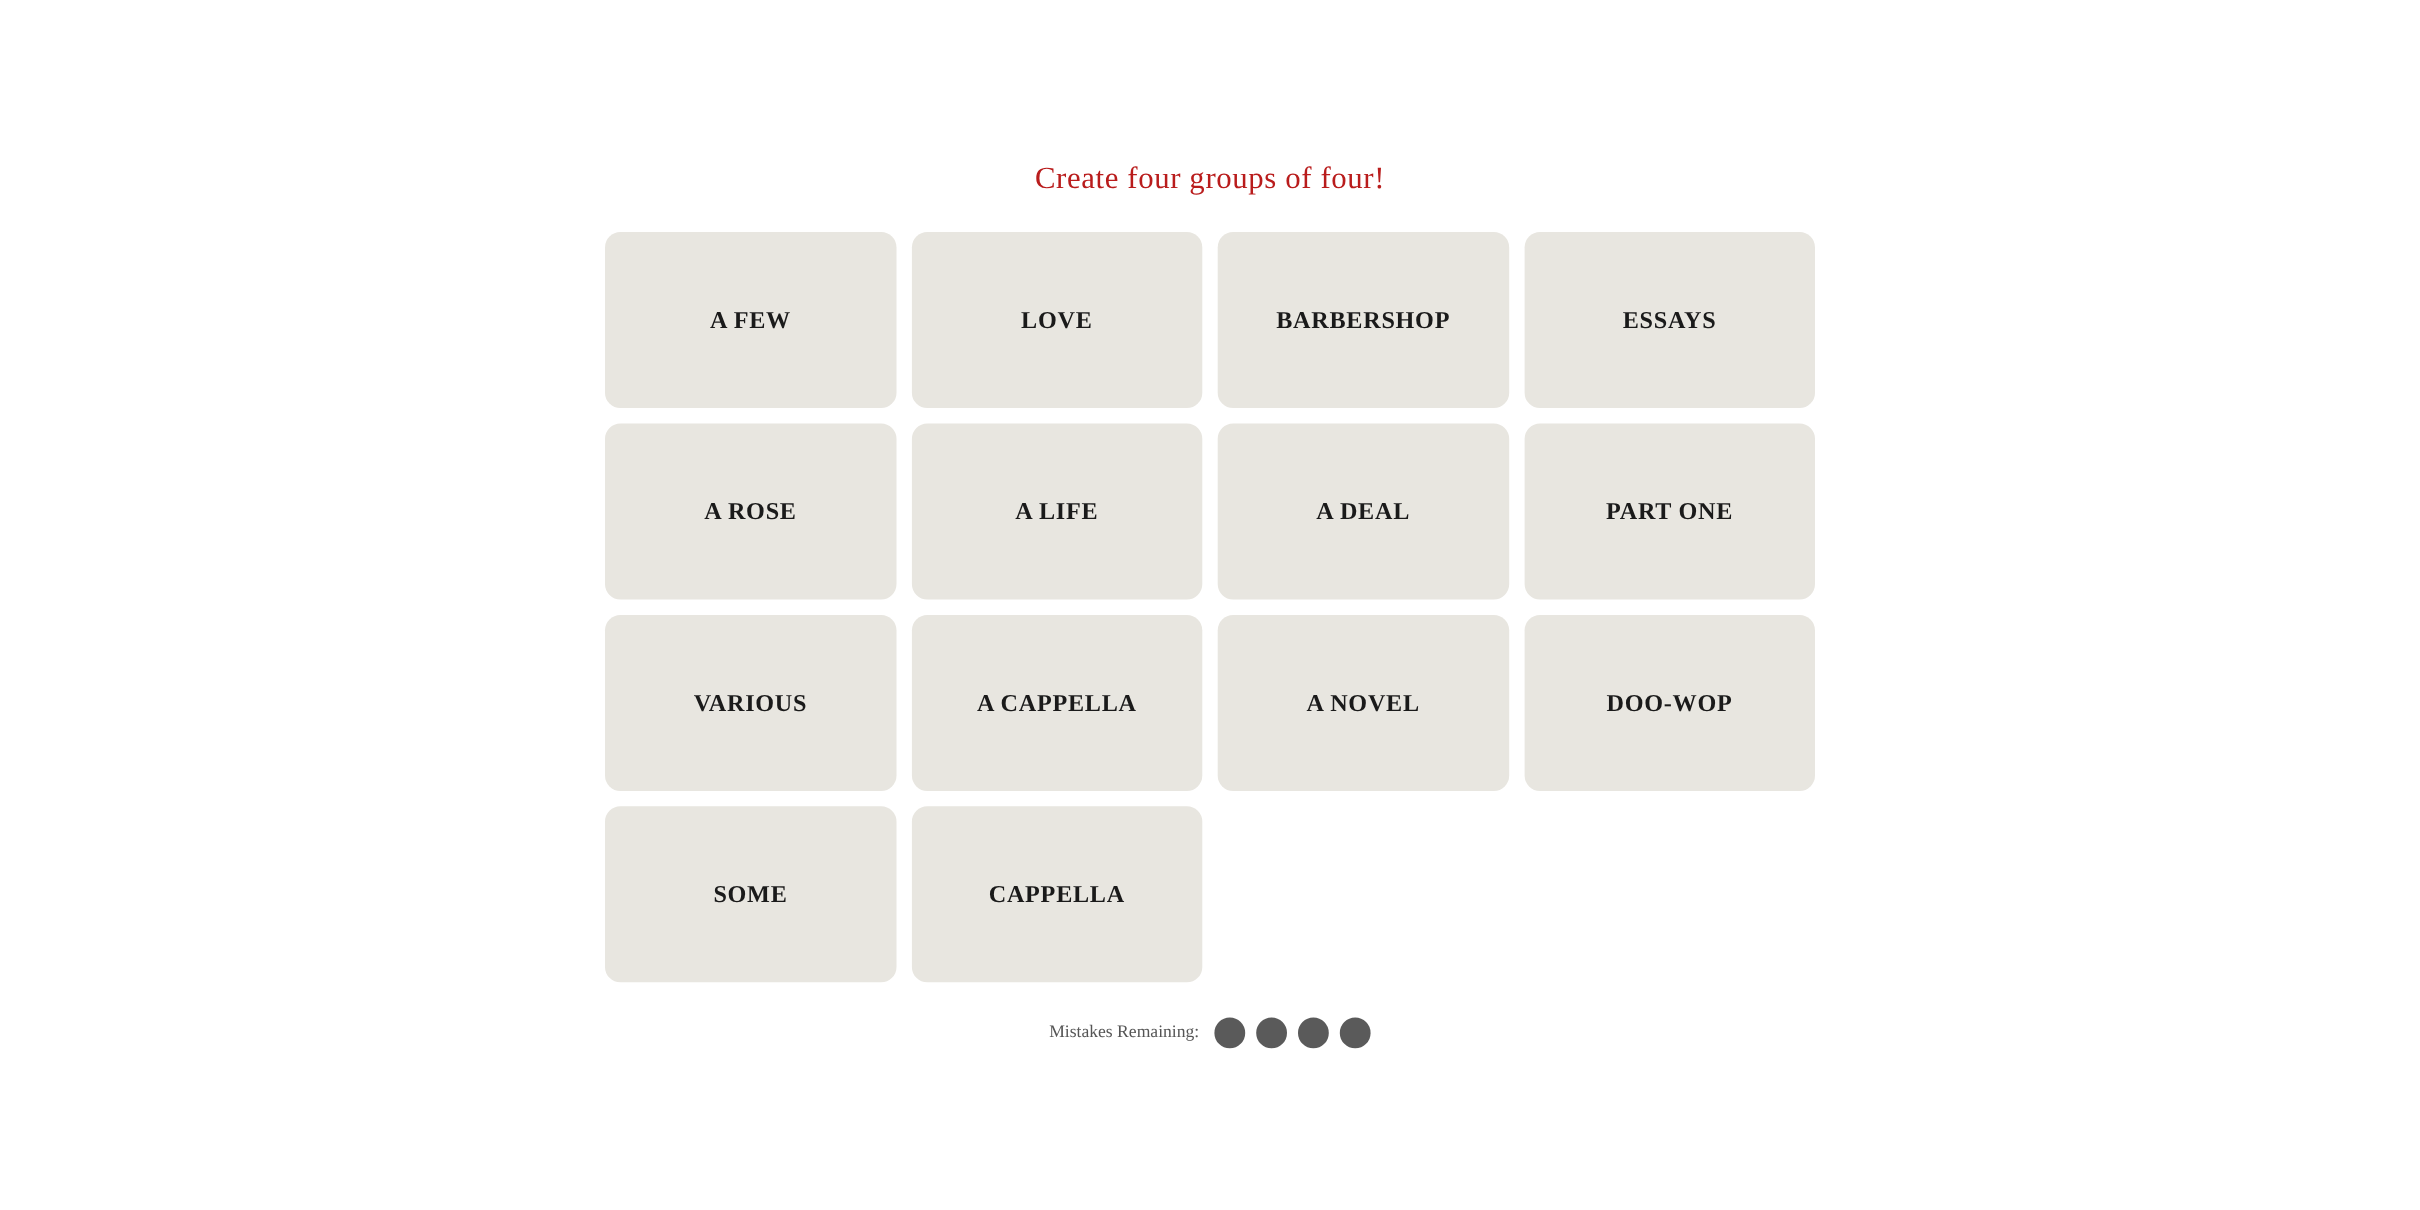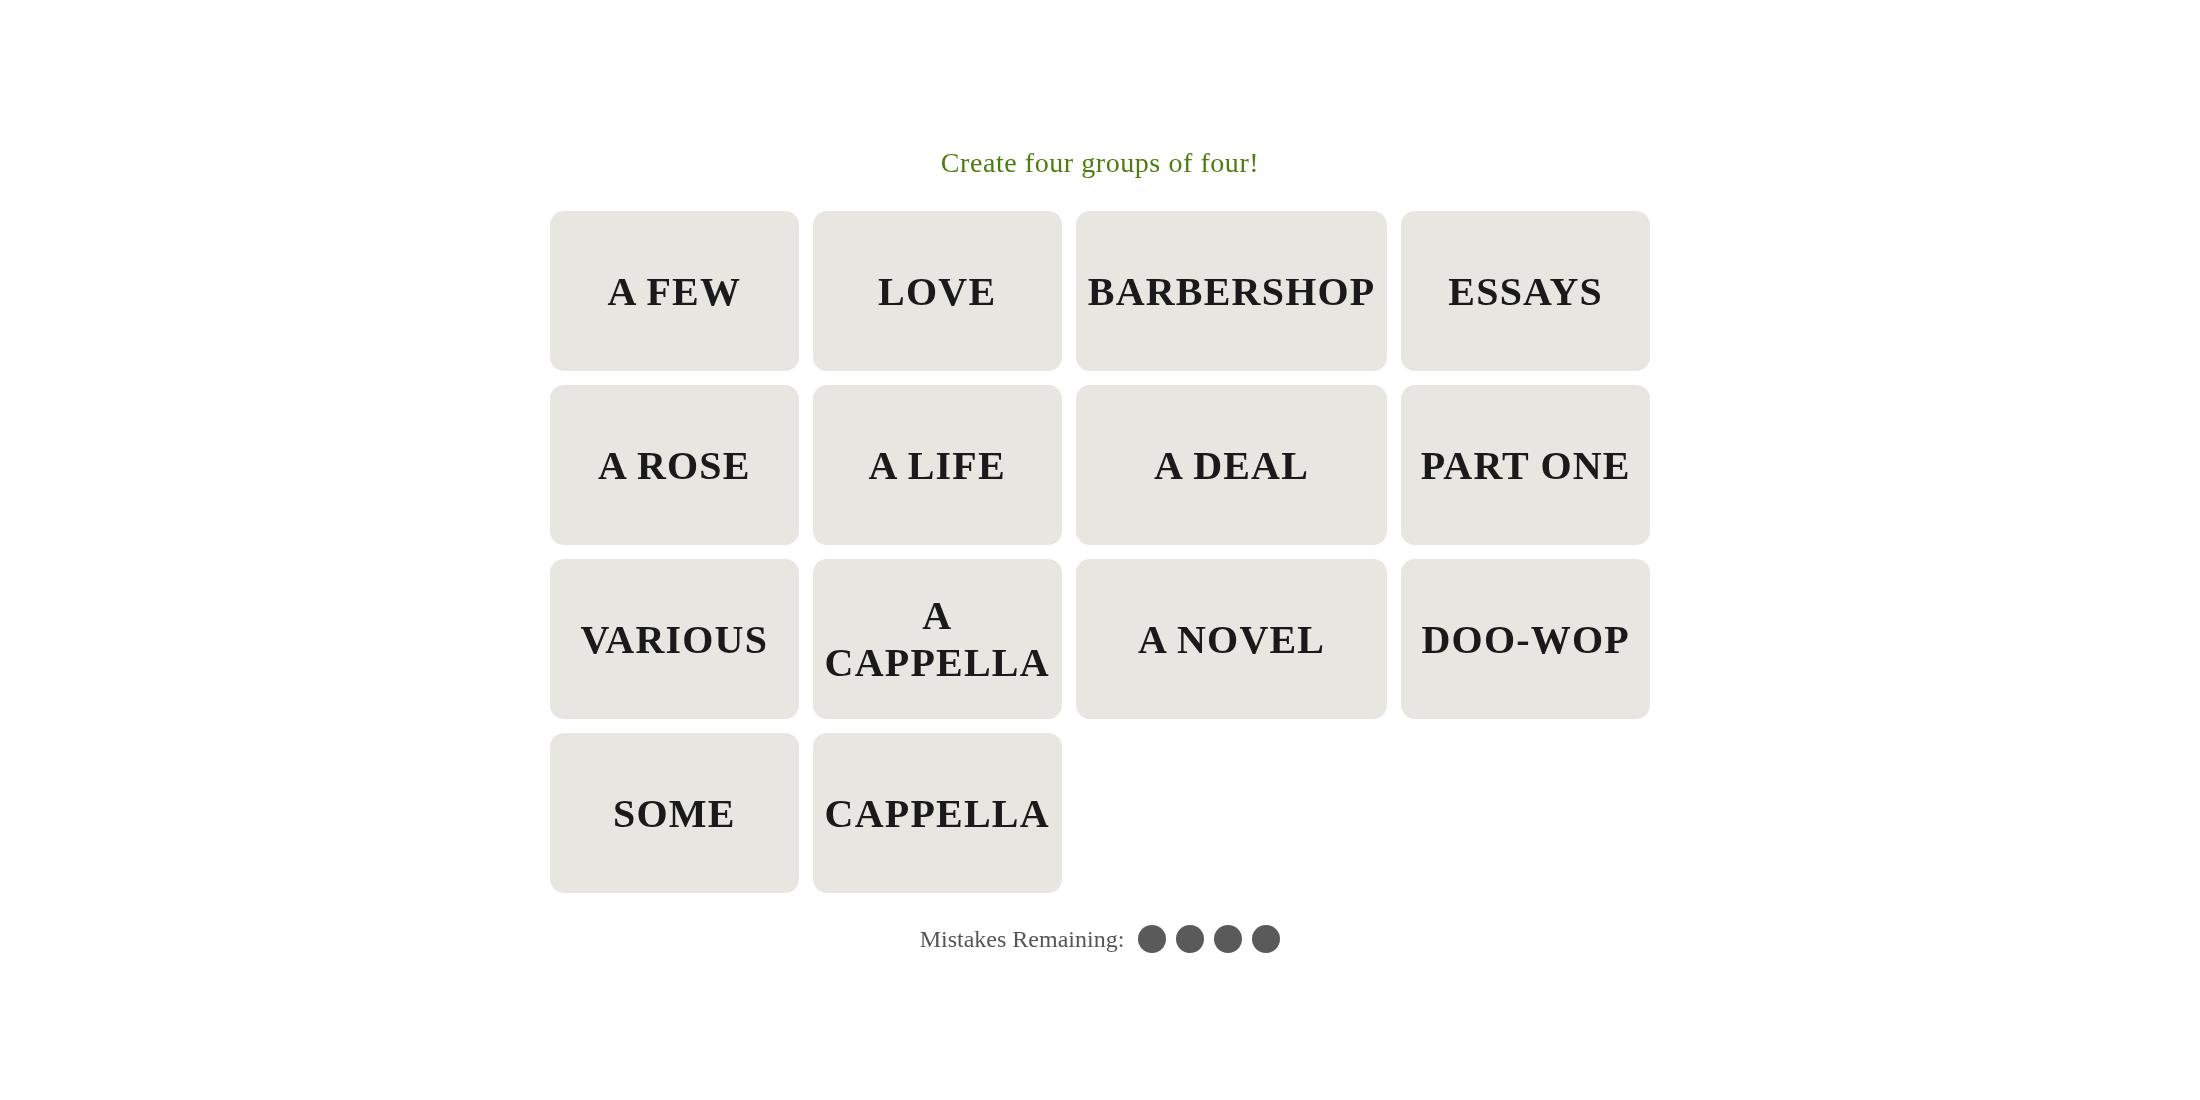--- a/index.html
+++ b/index.html
@@ -25,21 +25,21 @@
       display: flex;
       flex-direction: column;
       align-items: center;
       gap: 32px;
       width: 100%;
       max-width: 1100px;
     }
 
     .subtitle {
       font-size: 28px;
-      color: #4d7c0f;
+      color: #b91c1c;
       font-family: 'Georgia', serif;
       letter-spacing: 0.02em;
     }
 
     .grid {
       display: grid;
       grid-template-columns: repeat(4, 1fr);
       gap: 14px;
       width: 100%;
     }
@@ -50,34 +50,34 @@
       display: flex;
       align-items: center;
       justify-content: center;
       height: 160px;
       cursor: pointer;
       transition: background-color 0.15s;
       user-select: none;
     }
 
     .tile-label {
-      font-size: 40px;
+      font-size: 22px;
       font-weight: 900;
       color: #1a1a1a;
       text-align: center;
       font-family: 'Georgia', serif;
       letter-spacing: 0.03em;
       padding: 0 12px;
     }
 
     .mistakes-section {
       display: flex;
       align-items: center;
       gap: 14px;
-      font-size: 24px;
+      font-size: 16px;
       color: #555555;
       font-family: 'Georgia', serif;
     }
 
     .mistakes-dots {
       display: flex;
       gap: 10px;
     }
 
     .dot {

